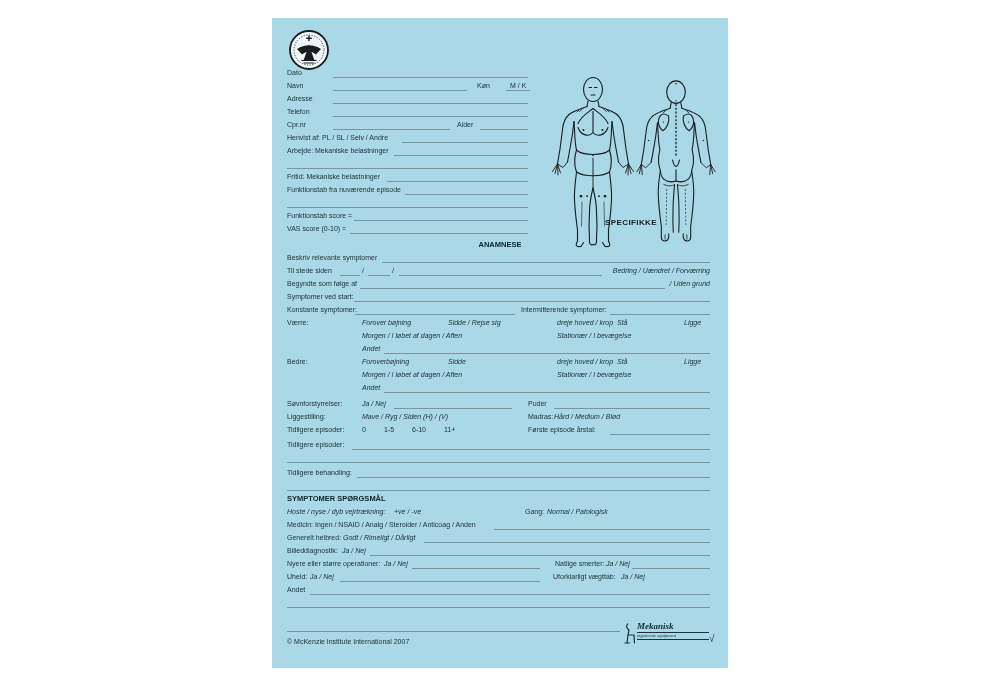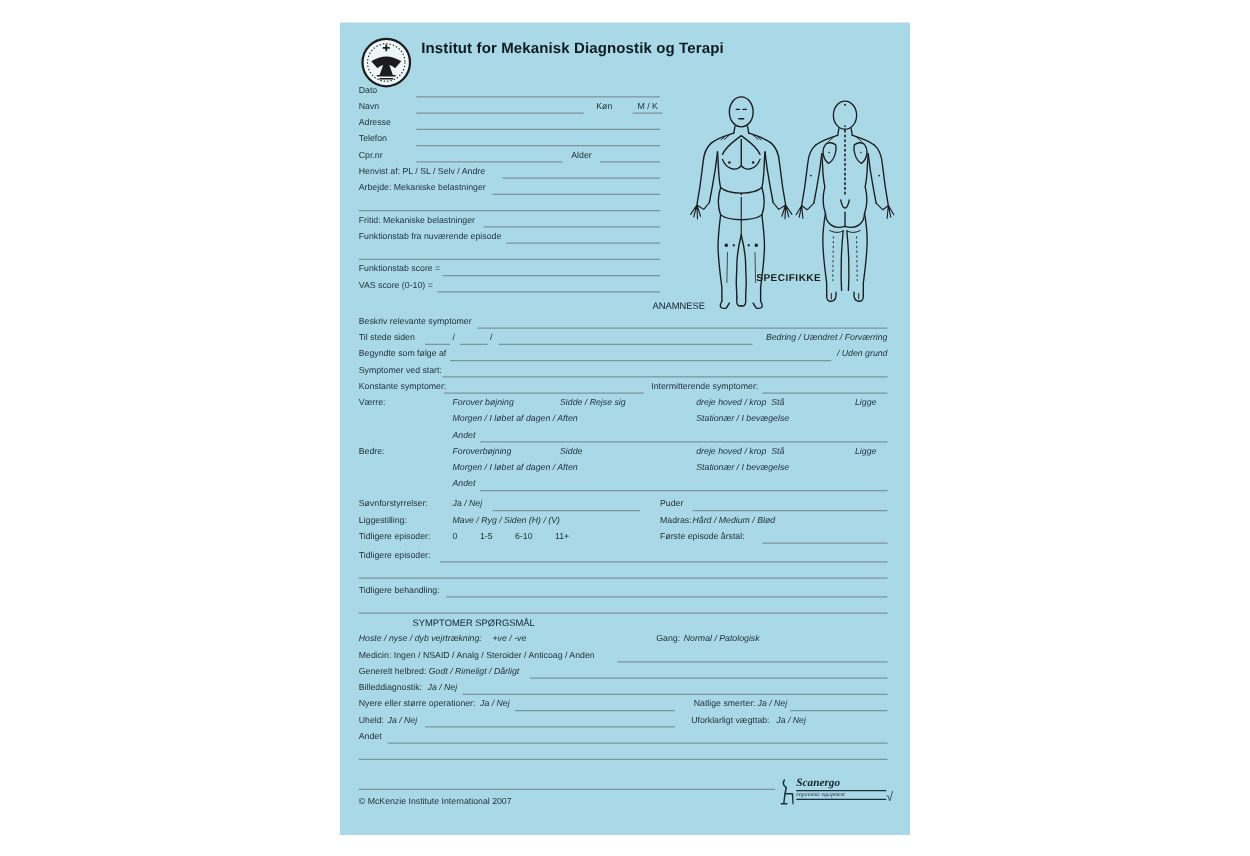--- a/index.html
+++ b/index.html
@@ -6,41 +6,40 @@
   body{
     width:1000px;height:685px;position:relative;background:#ffffff;
     font-family:"Liberation Sans", sans-serif;overflow:hidden;
   }
   .sheet{position:absolute;left:272px;top:18px;width:456px;height:650px;background:#a9d8e6;}
   .abs{position:absolute;}
   .f{position:absolute;font-size:7px;line-height:8px;color:#1e2e35;white-space:nowrap;}
   .it{font-style:italic;}
   .ln{position:absolute;height:1px;background:#7e949d;}
   .title{position:absolute;font-size:12px;line-height:14px;font-weight:bold;color:#0e1c22;white-space:nowrap;letter-spacing:.1px;}
-  .hdg{font-size:7.5px;font-weight:normal;color:#10222a;padding-left:43px;}
+  .hdg{font-size:7.5px;font-weight:bold;color:#10222a;}
   .sym{font-size:8px;font-weight:bold;color:#1c1c1c;letter-spacing:.4px;}
   .ralign{text-align:right;}
   .brand{font-family:"Liberation Serif", serif;font-style:italic;font-weight:bold;font-size:9px;line-height:10px;color:#13262d;border-bottom:1px solid #1c3038;padding-bottom:1px;}
   .brand-sub{font-family:"Liberation Serif", serif;font-style:italic;font-size:4.5px;line-height:6px;color:#13262d;border-bottom:1px solid #1c3038;}
   svg{position:absolute;}
 </style>
 </head>
 <body>
 
 <div class="sheet">
 
   <svg style="left:16px;top:11px" width="42" height="42" viewBox="0 0 42 42">
     <circle cx="21" cy="21" r="19" fill="#eef6f8" stroke="#1c1c1c" stroke-width="1.8"></circle>
     <circle cx="21" cy="21" r="15" fill="none" stroke="#1c1c1c" stroke-width="0.9" stroke-dasharray="1.1,1.6"></circle>
     <path d="M21,6.5 V12 M18.2,9.2 H23.8" stroke="#1c1c1c" stroke-width="1.4" fill="none"></path>
     <path d="M9,20 Q21,12.5 33,20 L28,25.5 Q21,19.5 14,25.5 Z" fill="#1c1c1c"></path>
     <path d="M21,16 L15.5,31.5 H26.5 Z" fill="#1c1c1c"></path>
     <path d="M13.5,31.5 H28.5 M15.5,34 H26.5" stroke="#1c1c1c" stroke-width="1.2"></path>
   </svg>
-  <div class="title" style="left:65px;top:13px">Institut for Mekanisk Diagnostik og Terapi</div>
 
   <span class="f" style="left:15px;top:51px">Dato</span>
   <span class="ln" style="left:61px;top:59px;width:195px"></span>
 
   <span class="f" style="left:15px;top:64px">Navn</span>
   <span class="ln" style="left:61px;top:72px;width:134px"></span>
   <span class="f" style="left:205px;top:64px">Køn</span>
   <span class="f" style="left:238px;top:64px">M / K</span>
   <span class="ln" style="left:234px;top:72px;width:24px"></span>
 
@@ -265,19 +264,19 @@
   <span class="ln" style="left:15px;top:589px;width:423px"></span>
 
   <span class="ln" style="left:15px;top:613px;width:333px"></span>
   <span class="f" style="left:15px;top:620px">© McKenzie Institute International 2007</span>
 
   <div class="abs" style="left:351px;top:603px;width:86px">
     <svg style="left:0;top:2px" width="12" height="24" viewBox="0 0 12 24">
       <path d="M4.5,1 C3,3 3.5,5.5 6,7 L5,12 L11,12 M5,12 L4,20 M11,12 L11.5,20 M2,20 H6.5" stroke="#1c3038" stroke-width="1.2" fill="none" stroke-linecap="round"></path>
     </svg>
     <div style="margin-left:14px">
-      <div class="brand">Scanergo</div>
+      <div class="brand">Mekanisk</div>
       <div class="brand-sub">ergonomic equipment</div>
     </div>
   </div>
   <span class="f" style="left:437px;top:617px;font-size:10px">√</span>
 
 </div>
 
 </body></html>

